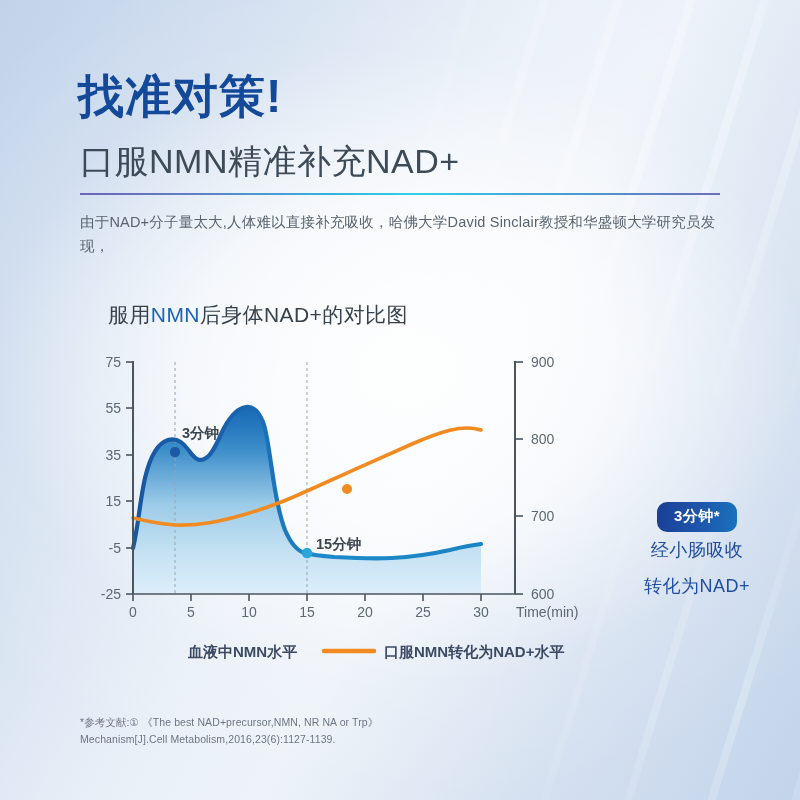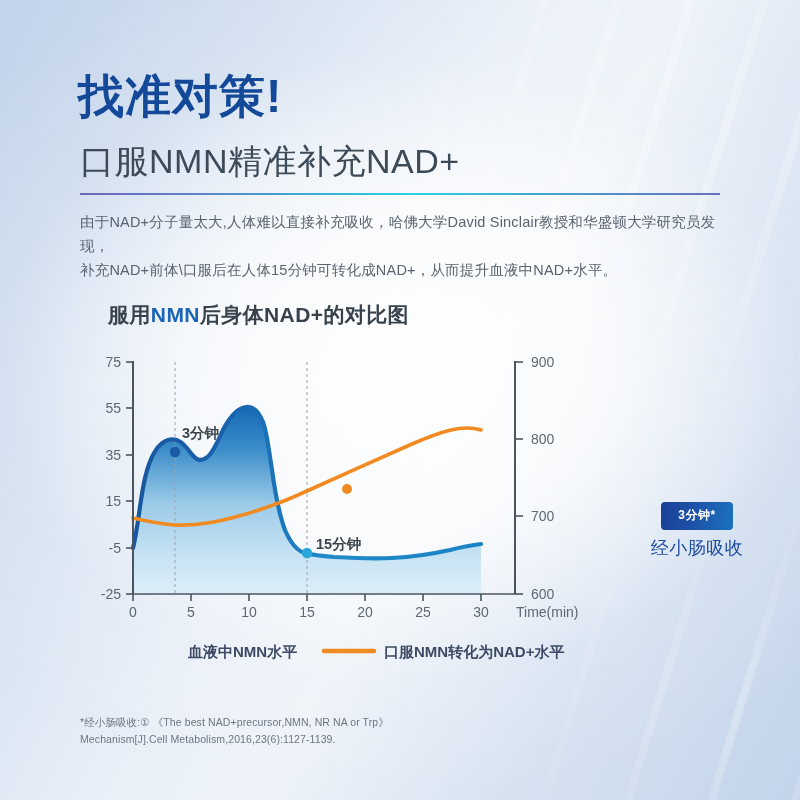--- a/index.html
+++ b/index.html
@@ -56,34 +56,34 @@
 
   .para {
     position: absolute; left: 80px; top: 210px;
     width: 650px;
     font-size: 14.5px; color: #5a646f; line-height: 24px;
     letter-spacing: 0.2px;
   }
 
   .chart-title {
     position: absolute; left: 108px; top: 301px;
-    font-size: 21px; font-weight: bold; color: #38424d;
+    font-size: 21px; font-weight: normal; color: #38424d;
     letter-spacing: 0.4px;
   }
   .chart-title .hl { color: #1a63b5; }
 
   svg.chart { position: absolute; left: 0; top: 0; }
 
   .badge-wrap { position: absolute; left: 612px; top: 502px; width: 170px; text-align: center; }
   .badge {
     display: inline-block;
     padding: 5px 17px 6px 17px;
-    border-radius: 4px;
+    border-radius: 10px;
     background: linear-gradient(95deg, #1b3f96 0%, #1d55ab 52%, #1a72bd 100%);
-    color: #ffffff; font-size: 12px; font-weight: bold; letter-spacing: 0.5px;
+    color: #ffffff; font-size: 15px; font-weight: bold; letter-spacing: 0.5px;
   }
   .badge-sub {
     margin: 6px 0 12px 0;
     font-size: 18px; color: #1f4d9e; font-weight: normal; letter-spacing: 0.5px;
   }
 
   .foot {
     position: absolute; left: 80px; top: 714px;
     width: 650px; font-size: 10.5px; color: #6c7683; line-height: 16.5px;
     letter-spacing: 0.1px;
@@ -95,21 +95,20 @@
 <div id="page">
   <div id="streaks"></div>
   <div id="streaks2"></div>
 
   <div class="headline">找准对策!</div>
   <div class="subhead">口服NMN精准补充NAD+</div>
   <div class="divider"></div>
 
   <div class="para">
     <div>由于NAD+分子量太大,人体难以直接补充吸收，哈佛大学David Sinclair教授和华盛顿大学研究员发现，</div>
-    <div>补充NAD+前体\口服后在人体15分钟可转化成NAD+，从而提升血液中NAD+水平。</div>
   </div>
 
   <div class="chart-title">
     <span>服用</span><span class="hl">NMN</span><span>后身体NAD+的对比图</span>
   </div>
 
   <svg class="chart" width="800" height="690">
     <defs>
       <linearGradient id="areaGrad" x1="0" y1="0" x2="0" y2="1">
         <stop offset="0%" stop-color="#1668b4" stop-opacity="1"></stop>
@@ -239,19 +238,20 @@
 
     <line x1="128" y1="651" x2="178" y2="651" stroke="url(#legendLineGrad)" stroke-width="4.5" stroke-linecap="round"></line>
     <text x="188" y="657" font-family="Liberation Sans, sans-serif" font-size="15" font-weight="bold" fill="#3c4b63">血液中NMN水平</text>
     <line x1="324" y1="651" x2="374" y2="651" stroke="#f18a21" stroke-width="4.5" stroke-linecap="round"></line>
     <text x="384" y="657" font-family="Liberation Sans, sans-serif" font-size="15" font-weight="bold" fill="#3c4b63">口服NMN转化为NAD+水平</text>
   </svg>
 
   <div class="badge-wrap">
     <div class="badge">3分钟*</div>
     <div class="badge-sub">经小肠吸收</div>
+    <div class="badge-sub">转化为NAD+</div>
   </div>
 
   <div class="foot">
-    <div>*经小肠吸收:① 《The best NAD+precursor,NMN, NR NA or Trp》</div>
+    <div>*参考文献:① 《The best NAD+precursor,NMN, NR NA or Trp》</div>
     <div>Mechanism[J].Cell Metabolism,2016,23(6):1127-1139.</div>
   </div>
 </div>
 
 </body></html>

